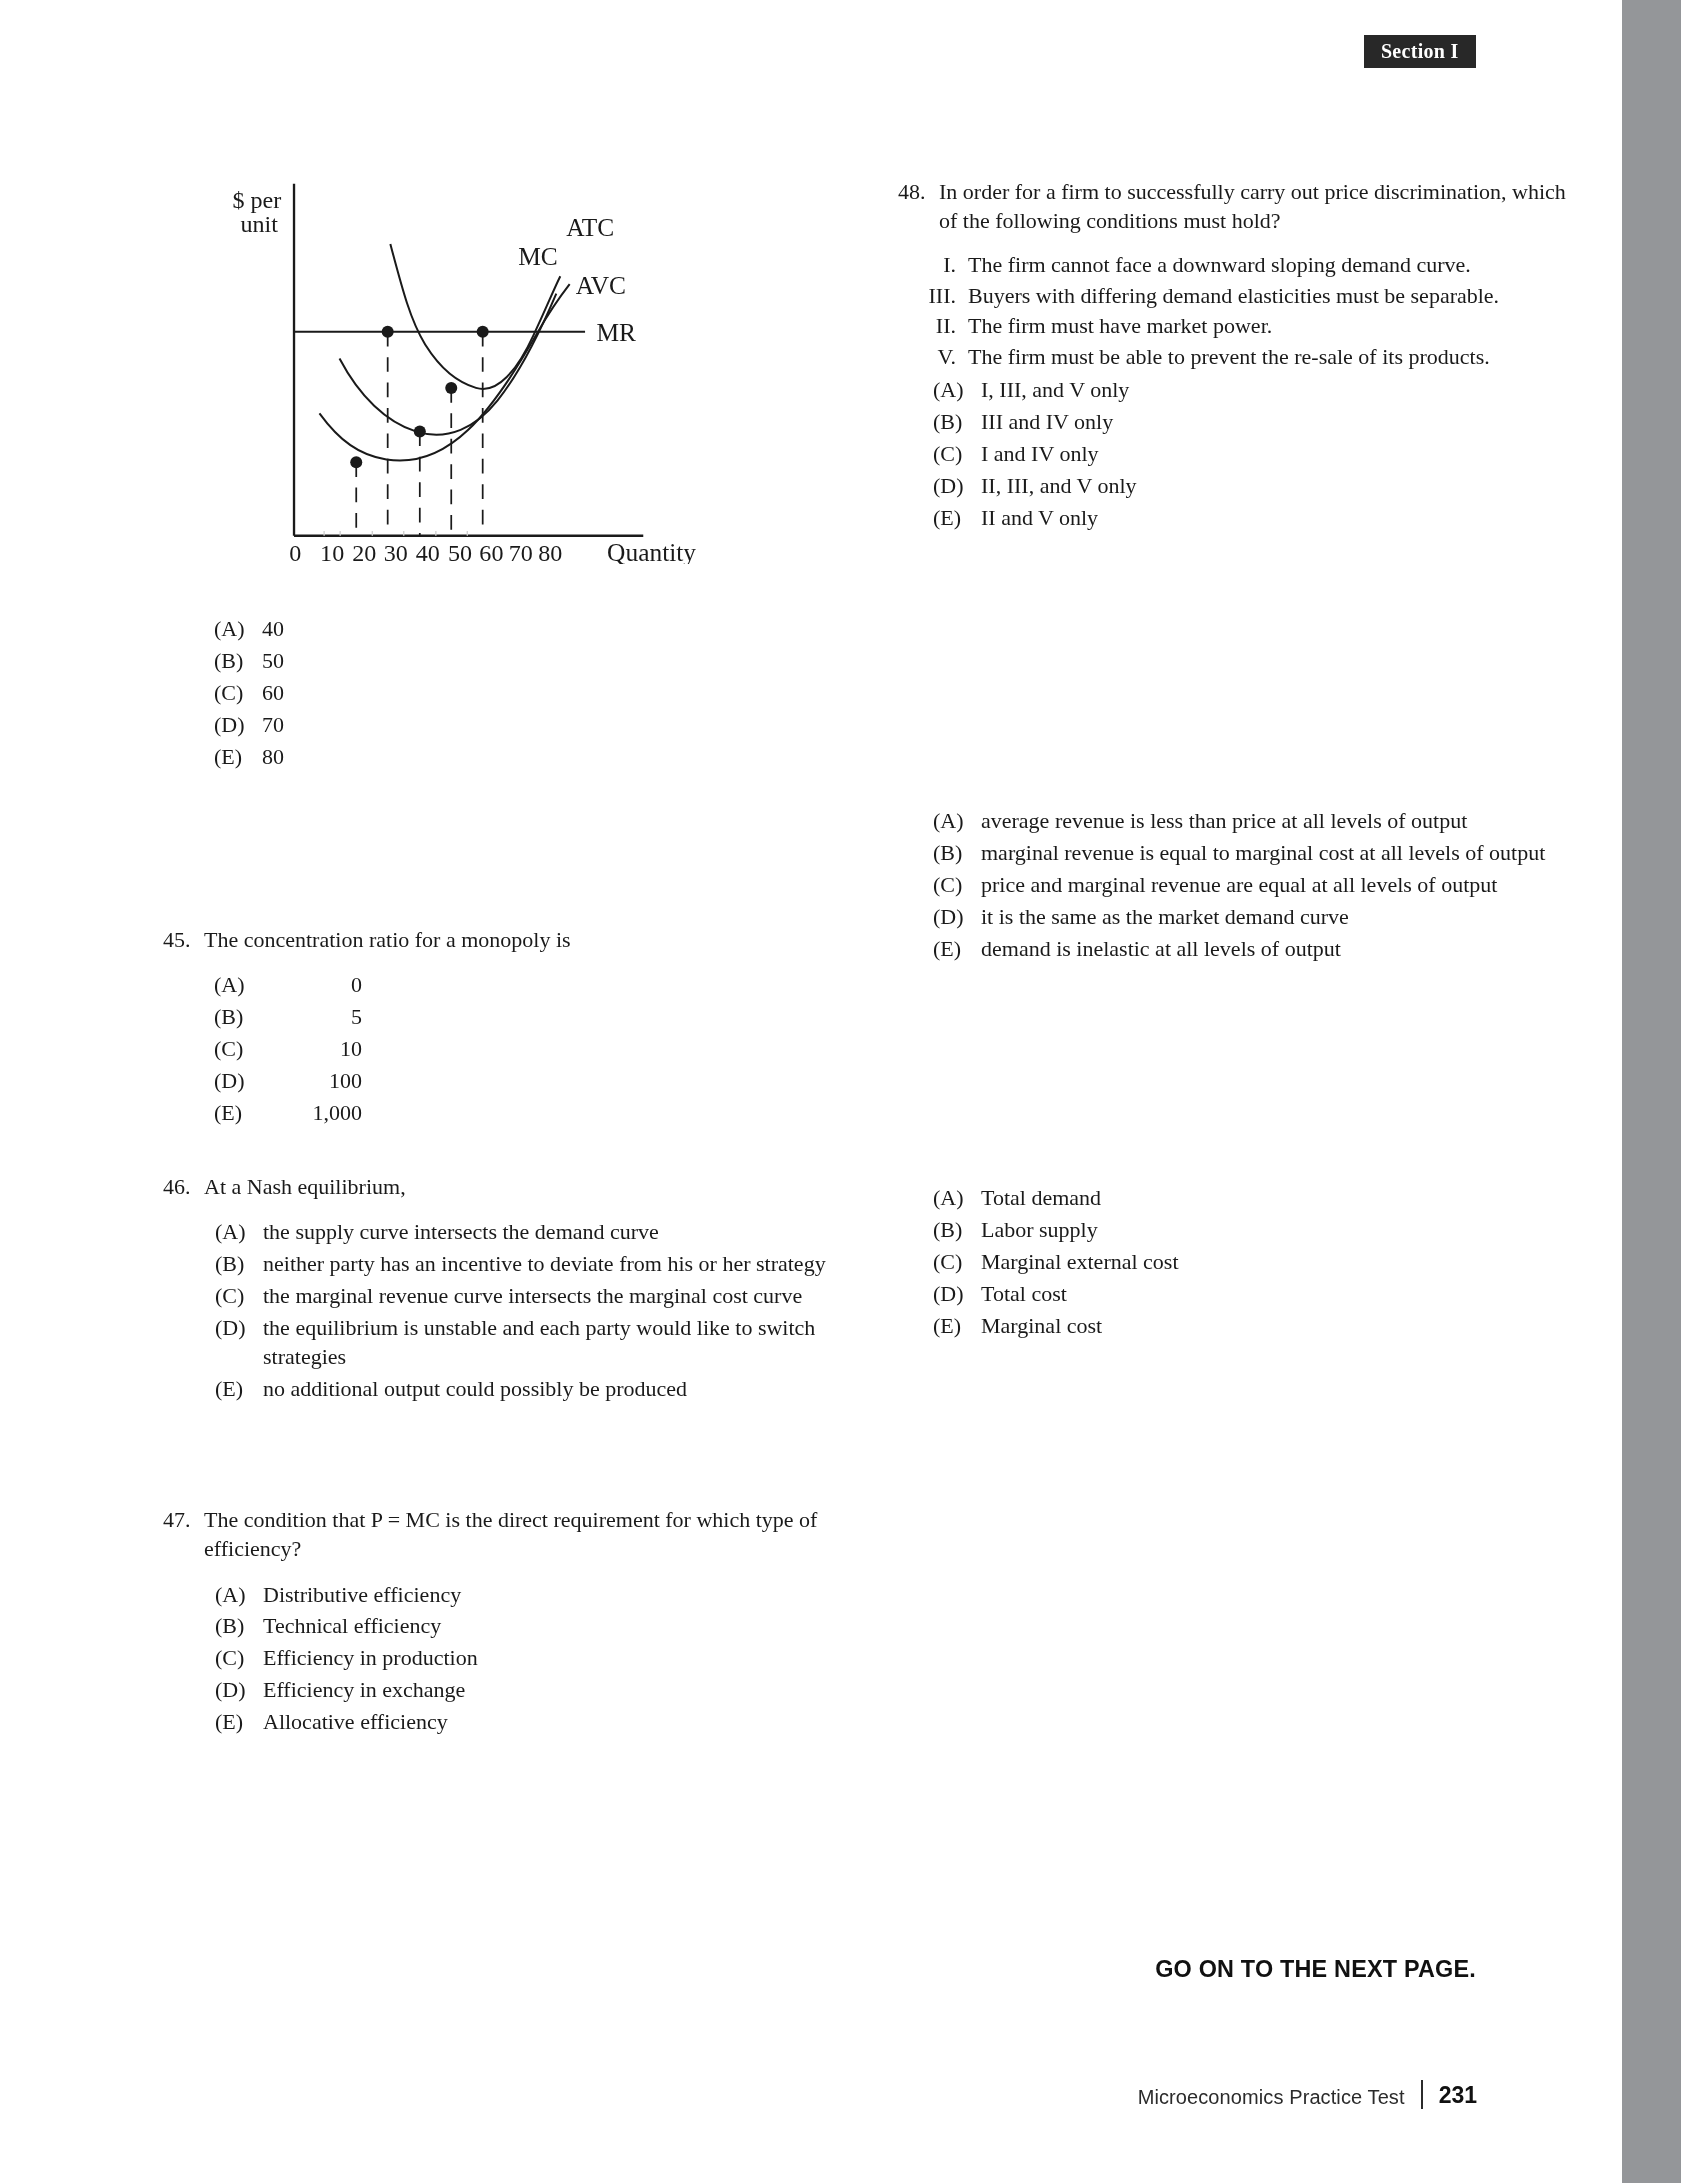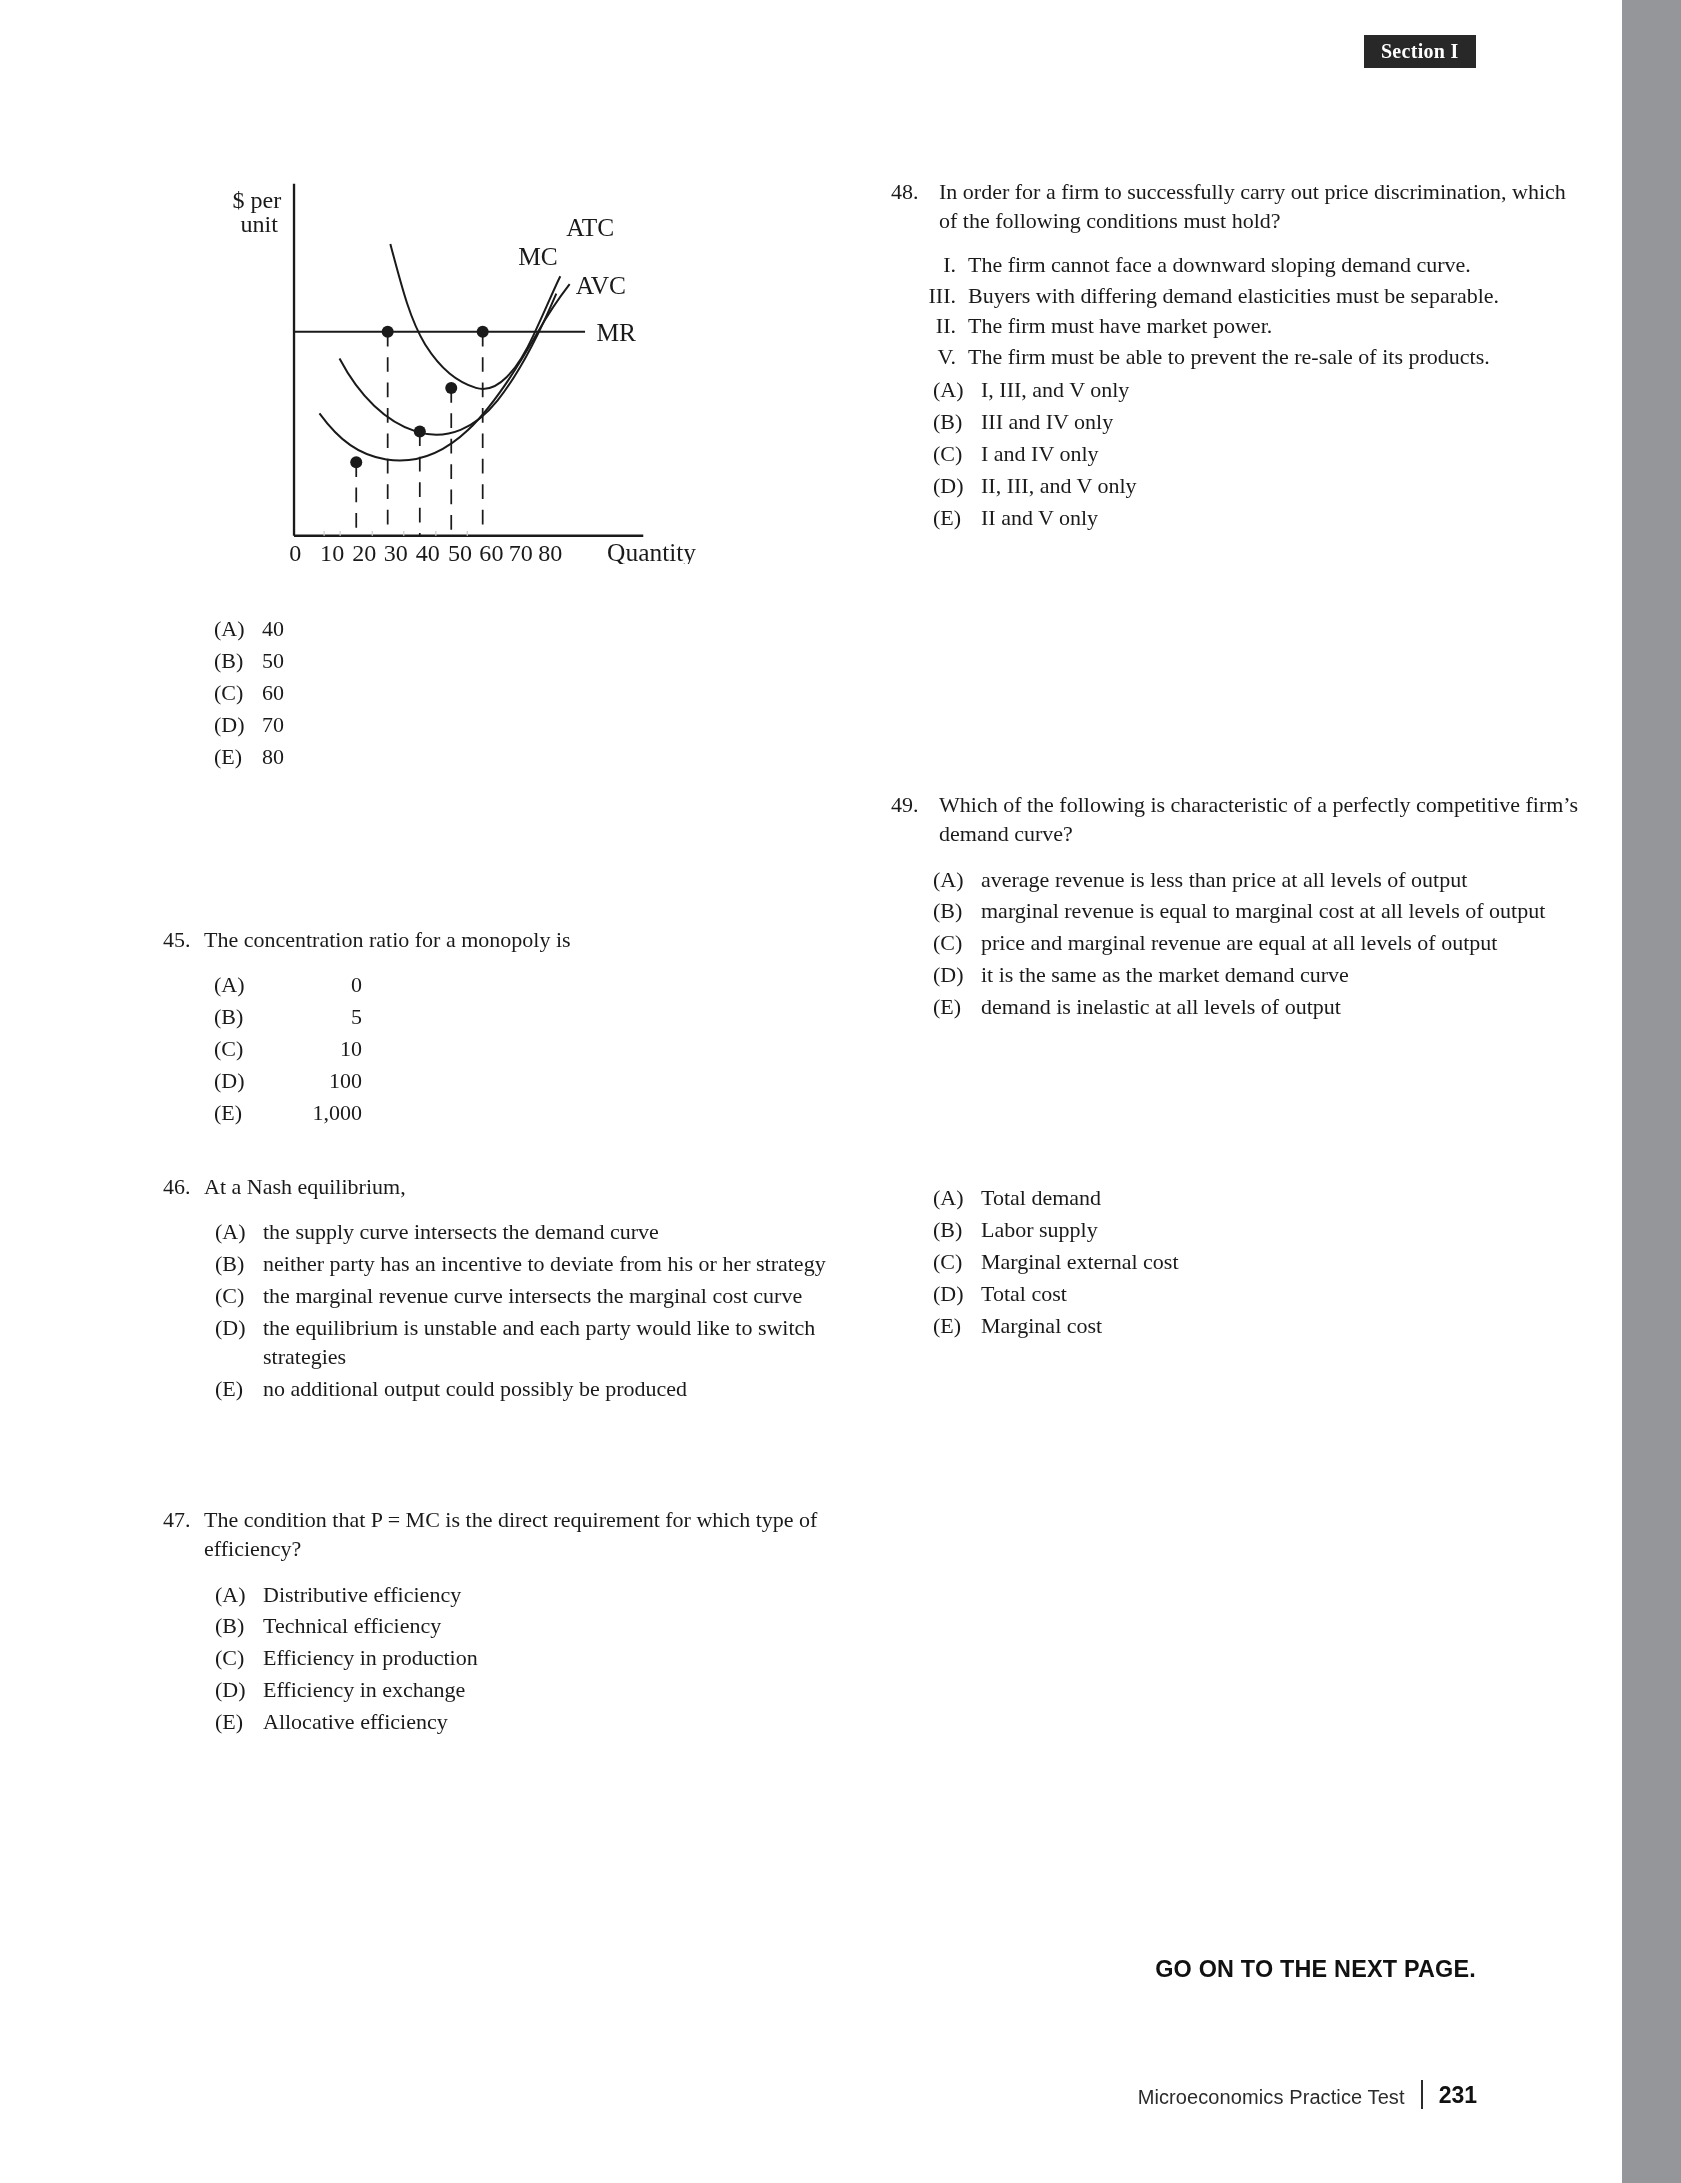--- a/index.html
+++ b/index.html
@@ -40,21 +40,21 @@
   
   .q{position:absolute;width:695px;}
   .q-head{
     display:flex;align-items:flex-start;
     font-size:22px;line-height:1.33;
   }
   .q-num{
     width:49px;flex:0 0 49px;text-align:right;
     padding-right:13.4px;box-sizing:border-box;
   }
-  .q-num.wide{width:55px;flex:0 0 55px;text-align:center;}
+  .q-num.wide{width:55px;flex:0 0 55px;}
   .q-text{flex:1;}
 
   .choices{margin-top:16px;}
   .choice{
     display:flex;align-items:flex-start;
     font-size:22px;line-height:1.33;margin-bottom:2.7px;
   }
   .choice-tag{
     flex:0 0 auto;width:48px;padding-left:0;box-sizing:border-box;
   }
@@ -330,24 +330,20 @@
           <span class="choice-body">II, III, and V only</span>
         </div>
         <div class="choice">
           <span class="choice-tag">(E)</span>
           <span class="choice-body">II and V only</span>
         </div>
       </div>
     </div>
 
     <div class="q" style="top:790px;left:0;">
-      <div class="q-head">
-        <div class="q-num wide">49.</div>
-        <div class="q-text">Which of the following is characteristic of a perfectly competitive firm’s demand curve?</div>
-      </div>
       <div class="choices indent-c">
         <div class="choice">
           <span class="choice-tag">(A)</span>
           <span class="choice-body">average revenue is less than price at all levels of output</span>
         </div>
         <div class="choice">
           <span class="choice-tag">(B)</span>
           <span class="choice-body">marginal revenue is equal to marginal cost at all levels of output</span>
         </div>
         <div class="choice">

